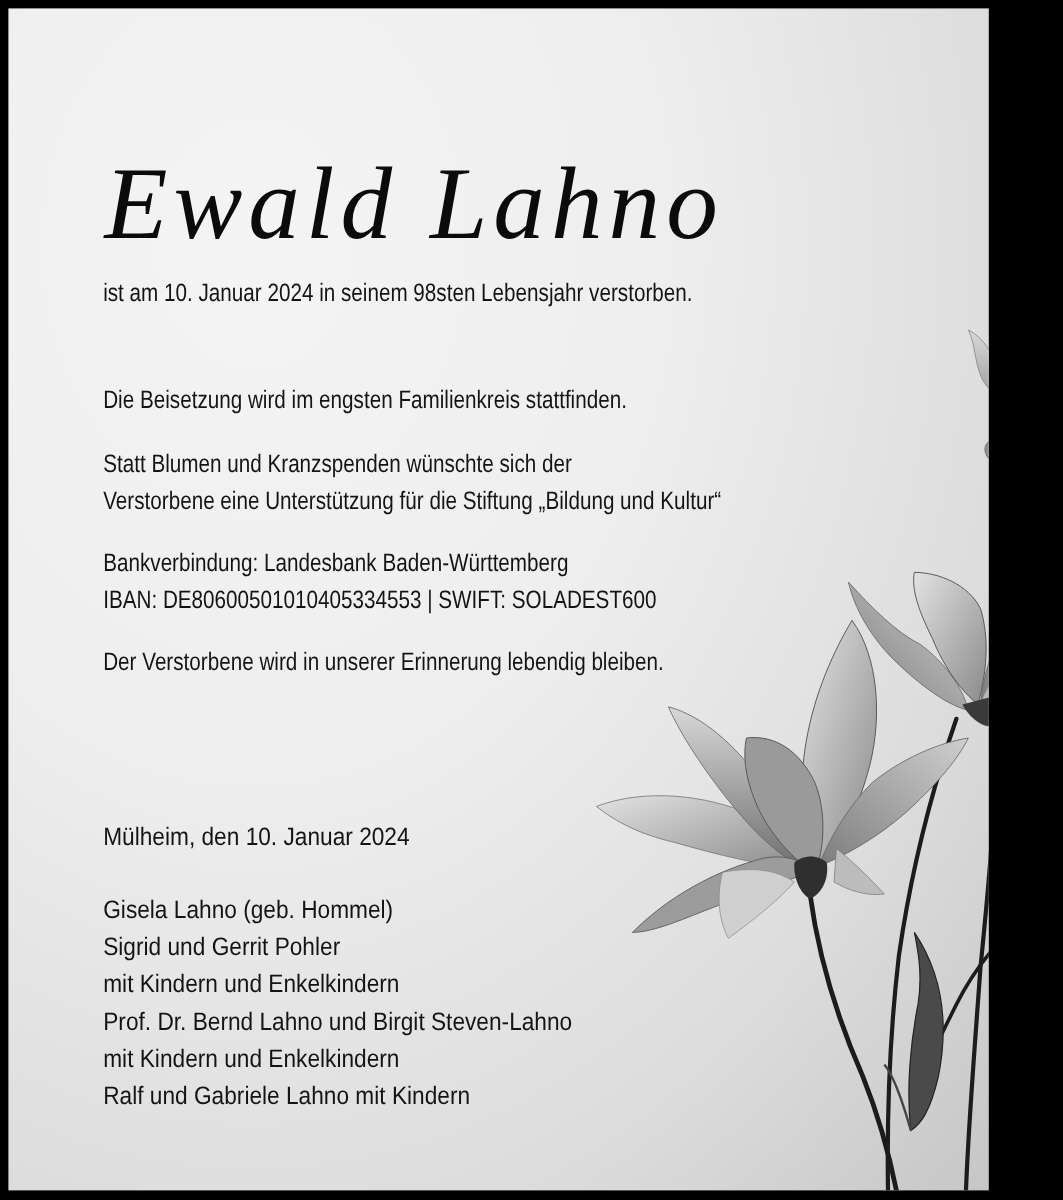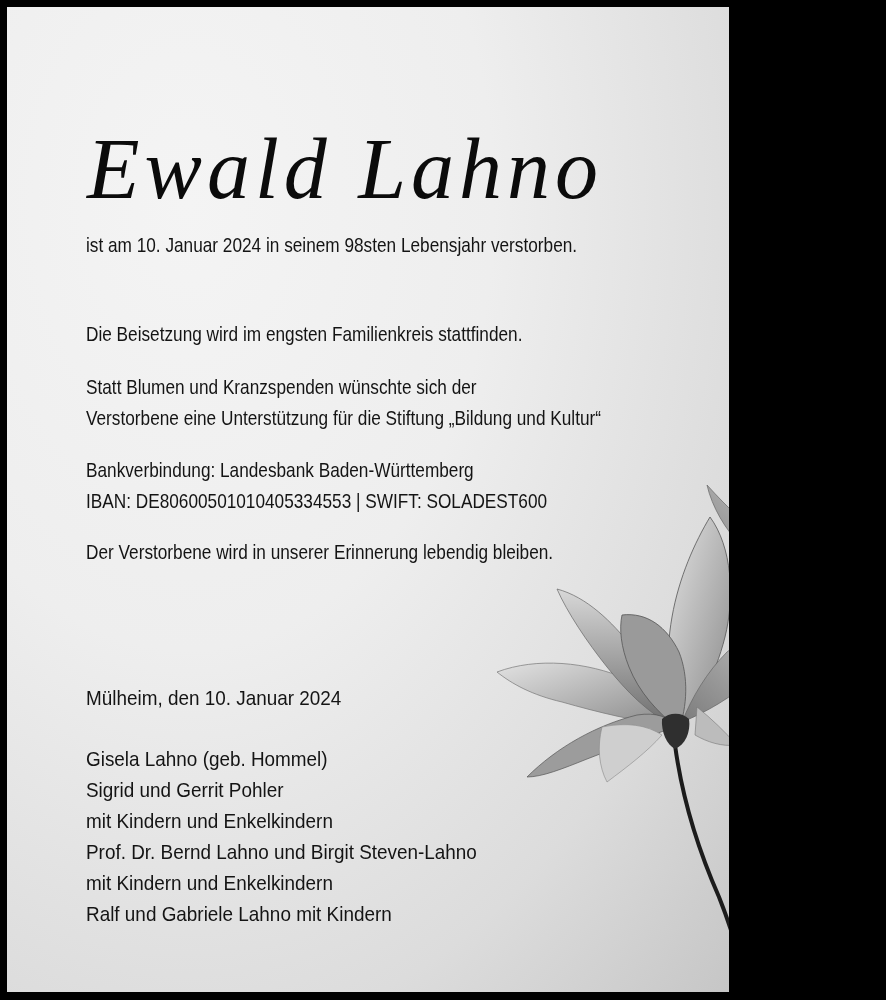--- a/index.html
+++ b/index.html
@@ -1,18 +1,18 @@
 <!DOCTYPE html>
 <html><head>
   <meta charset="utf-8">
   <style>
     html, body { margin: 0; padding: 0; }
     body { width: 886px; height: 1000px; background: #000; position: relative; overflow: hidden; }
     .frame {
-      position: absolute; left: 7px; top: 7px; width: 722px; height: 985px;
+      position: absolute; left: 7px; top: 7px; width: 817px; height: 985px;
       background: radial-gradient(ellipse at 25% 20%, #f4f4f4 0%, #eeeeee 40%, #dcdcdc 75%, #c6c6c6 100%);
       overflow: hidden;
     }
     .title {
       position: absolute; left: 80px; top: 112px; margin: 0;
       font-family: "Liberation Serif", "DejaVu Serif", serif;
       font-style: italic; font-weight: normal;
       font-size: 86px; line-height: 100px; letter-spacing: 5px;
       color: #0b0b0b; white-space: nowrap;
     }

